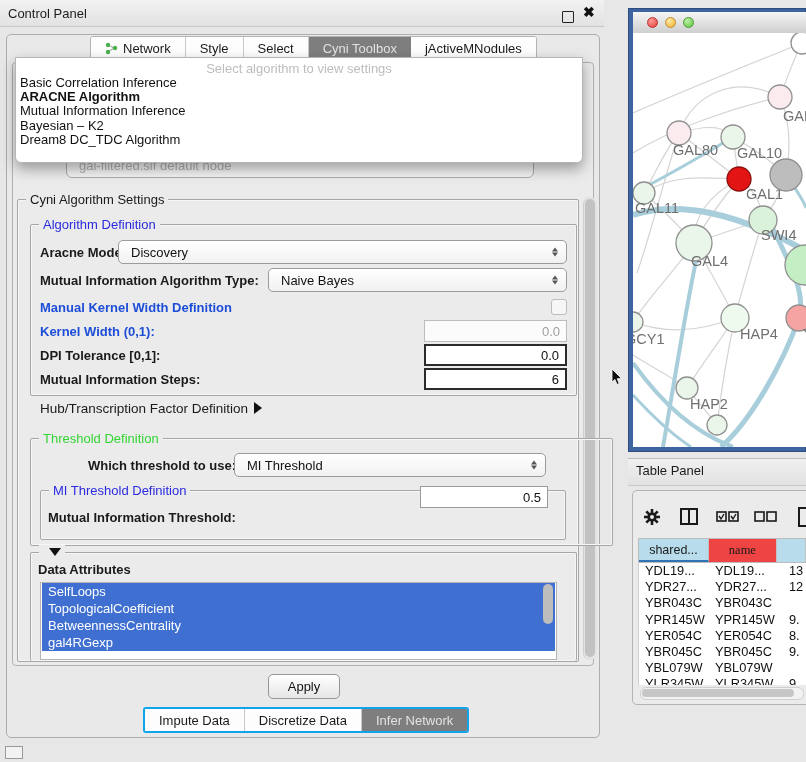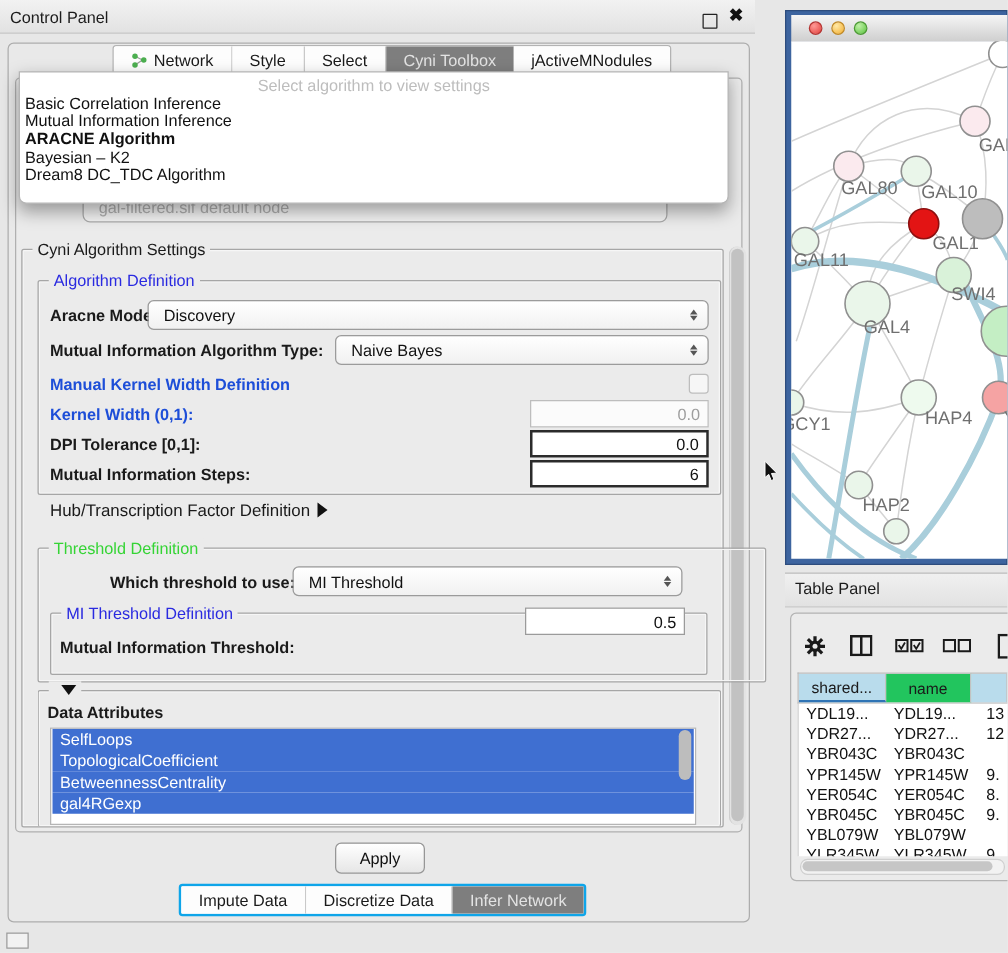--- a/index.html
+++ b/index.html
@@ -62,21 +62,21 @@
   #net-canvas{left:633px;top:33px;width:173px;height:414px;background:#fff;}
   #net-svg text{font-size:14.5px;fill:#6f6f6f;font-family:"Liberation Sans",sans-serif;}
   
   #tp-titlebar{left:628px;top:458px;width:178px;height:26px;background:linear-gradient(#f0f0f0,#e2e2e2);border-top:1px solid #bdbdbd;border-bottom:1px solid #c9c9c9;}
   #tp-title{left:636px;top:463px;font-size:13px;color:#1c1c1c;}
   #table-panel{left:632px;top:490px;width:180px;height:213px;background:#ebebeb;border:1px solid #b3b3b3;border-radius:5px 0 0 5px;overflow:hidden;}
   .tp-icon{position:absolute;top:508px;}
   #thead{left:638px;top:538px;width:168px;height:25px;display:flex;overflow:hidden;border:1px solid #bdbdbd;border-right:none;box-sizing:border-box;}
   .th{font-size:12.5px;color:#1a1a1a;display:flex;align-items:center;justify-content:center;box-sizing:border-box;border-right:1px solid #c2c2c2;}
   .th0{width:72px;background:#b9dcec;border-bottom:2px solid #2f74b5;}
-  .th1{width:70px;background:#22c55e;}
+  .th1{width:70px;background:#ef4444;font-family:Liberation Serif, serif;}
   .th2{width:30px;background:#b9dcec;}
   #tbody{left:638px;top:563px;width:168px;height:122px;background:#fff;overflow:hidden;border-left:1px solid #cfcfcf;}
   .trow{display:flex;height:16.2px;align-items:flex-start;}
   .tcell{font-size:12.8px;color:#111;white-space:nowrap;overflow:hidden;}
   .c0{width:72px;padding-left:6px;box-sizing:border-box;}
   .c1{width:70px;padding-left:4px;box-sizing:border-box;}
   .c2{width:26px;padding-left:8px;box-sizing:border-box;}
   #hscroll{left:640px;top:687px;width:162px;height:11px;background:#f2f2f2;border:1px solid #d0d0d0;border-radius:6px;}
   #hscroll-thumb{left:642px;top:689px;width:152px;height:8px;background:#c6c6c6;border-radius:4px;}
   
@@ -118,22 +118,22 @@
       <span>jActiveMNodules</span>
     </div>
 </div>
 
 <div class="abs" id="hidden-combo">gal-filtered.sif default node</div>
 
 <div class="abs" id="algo-popup">
   <div id="algo-placeholder">Select algorithm to view settings</div>
   <div id="algo-list">
       <div class="algo-item">Basic Correlation Inference</div>
+      <div class="algo-item bold">ARACNE Algorithm</div>
       <div class="algo-item">Mutual Information Inference</div>
-      <div class="algo-item bold">ARACNE Algorithm</div>
       <div class="algo-item">Bayesian – K2</div>
       <div class="algo-item">Dream8 DC_TDC Algorithm</div>
     </div>
 </div>
 
 <div class="abs" id="tab-content"></div>
 <div class="abs" id="settings-scrollbar"></div>
 <div class="abs" id="settings-thumb"></div>
 
 <div class="fieldset" id="settings-box">

